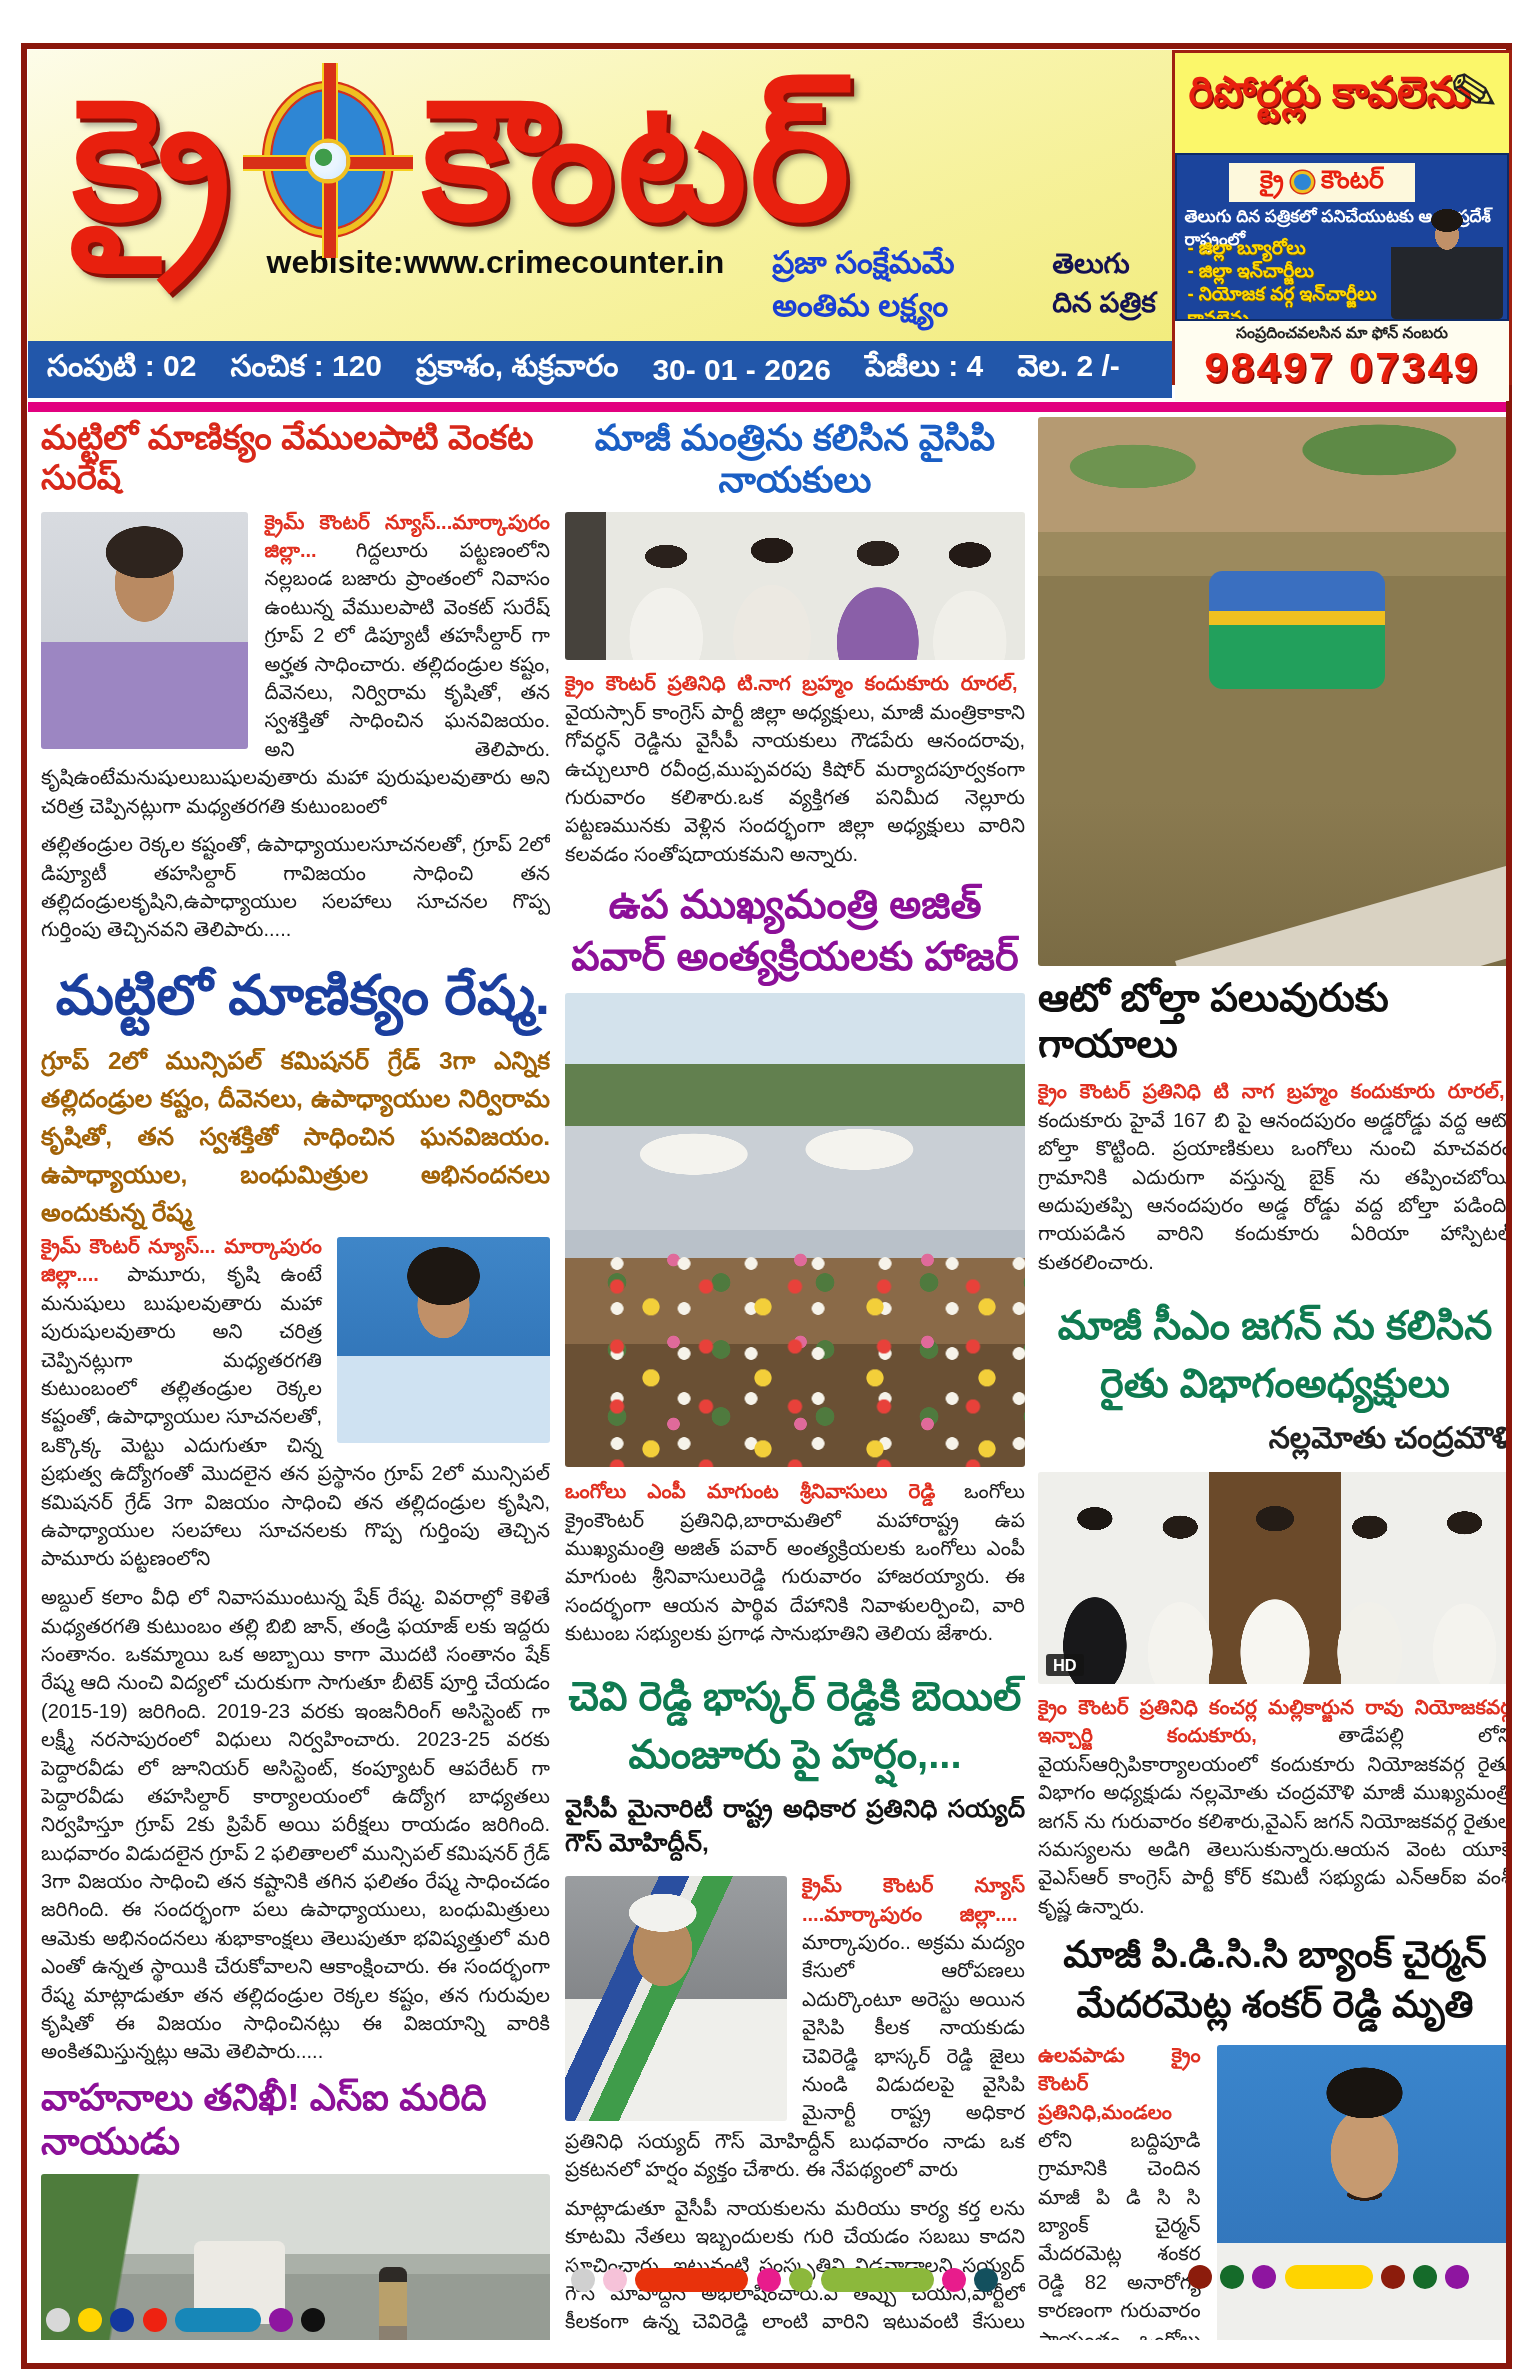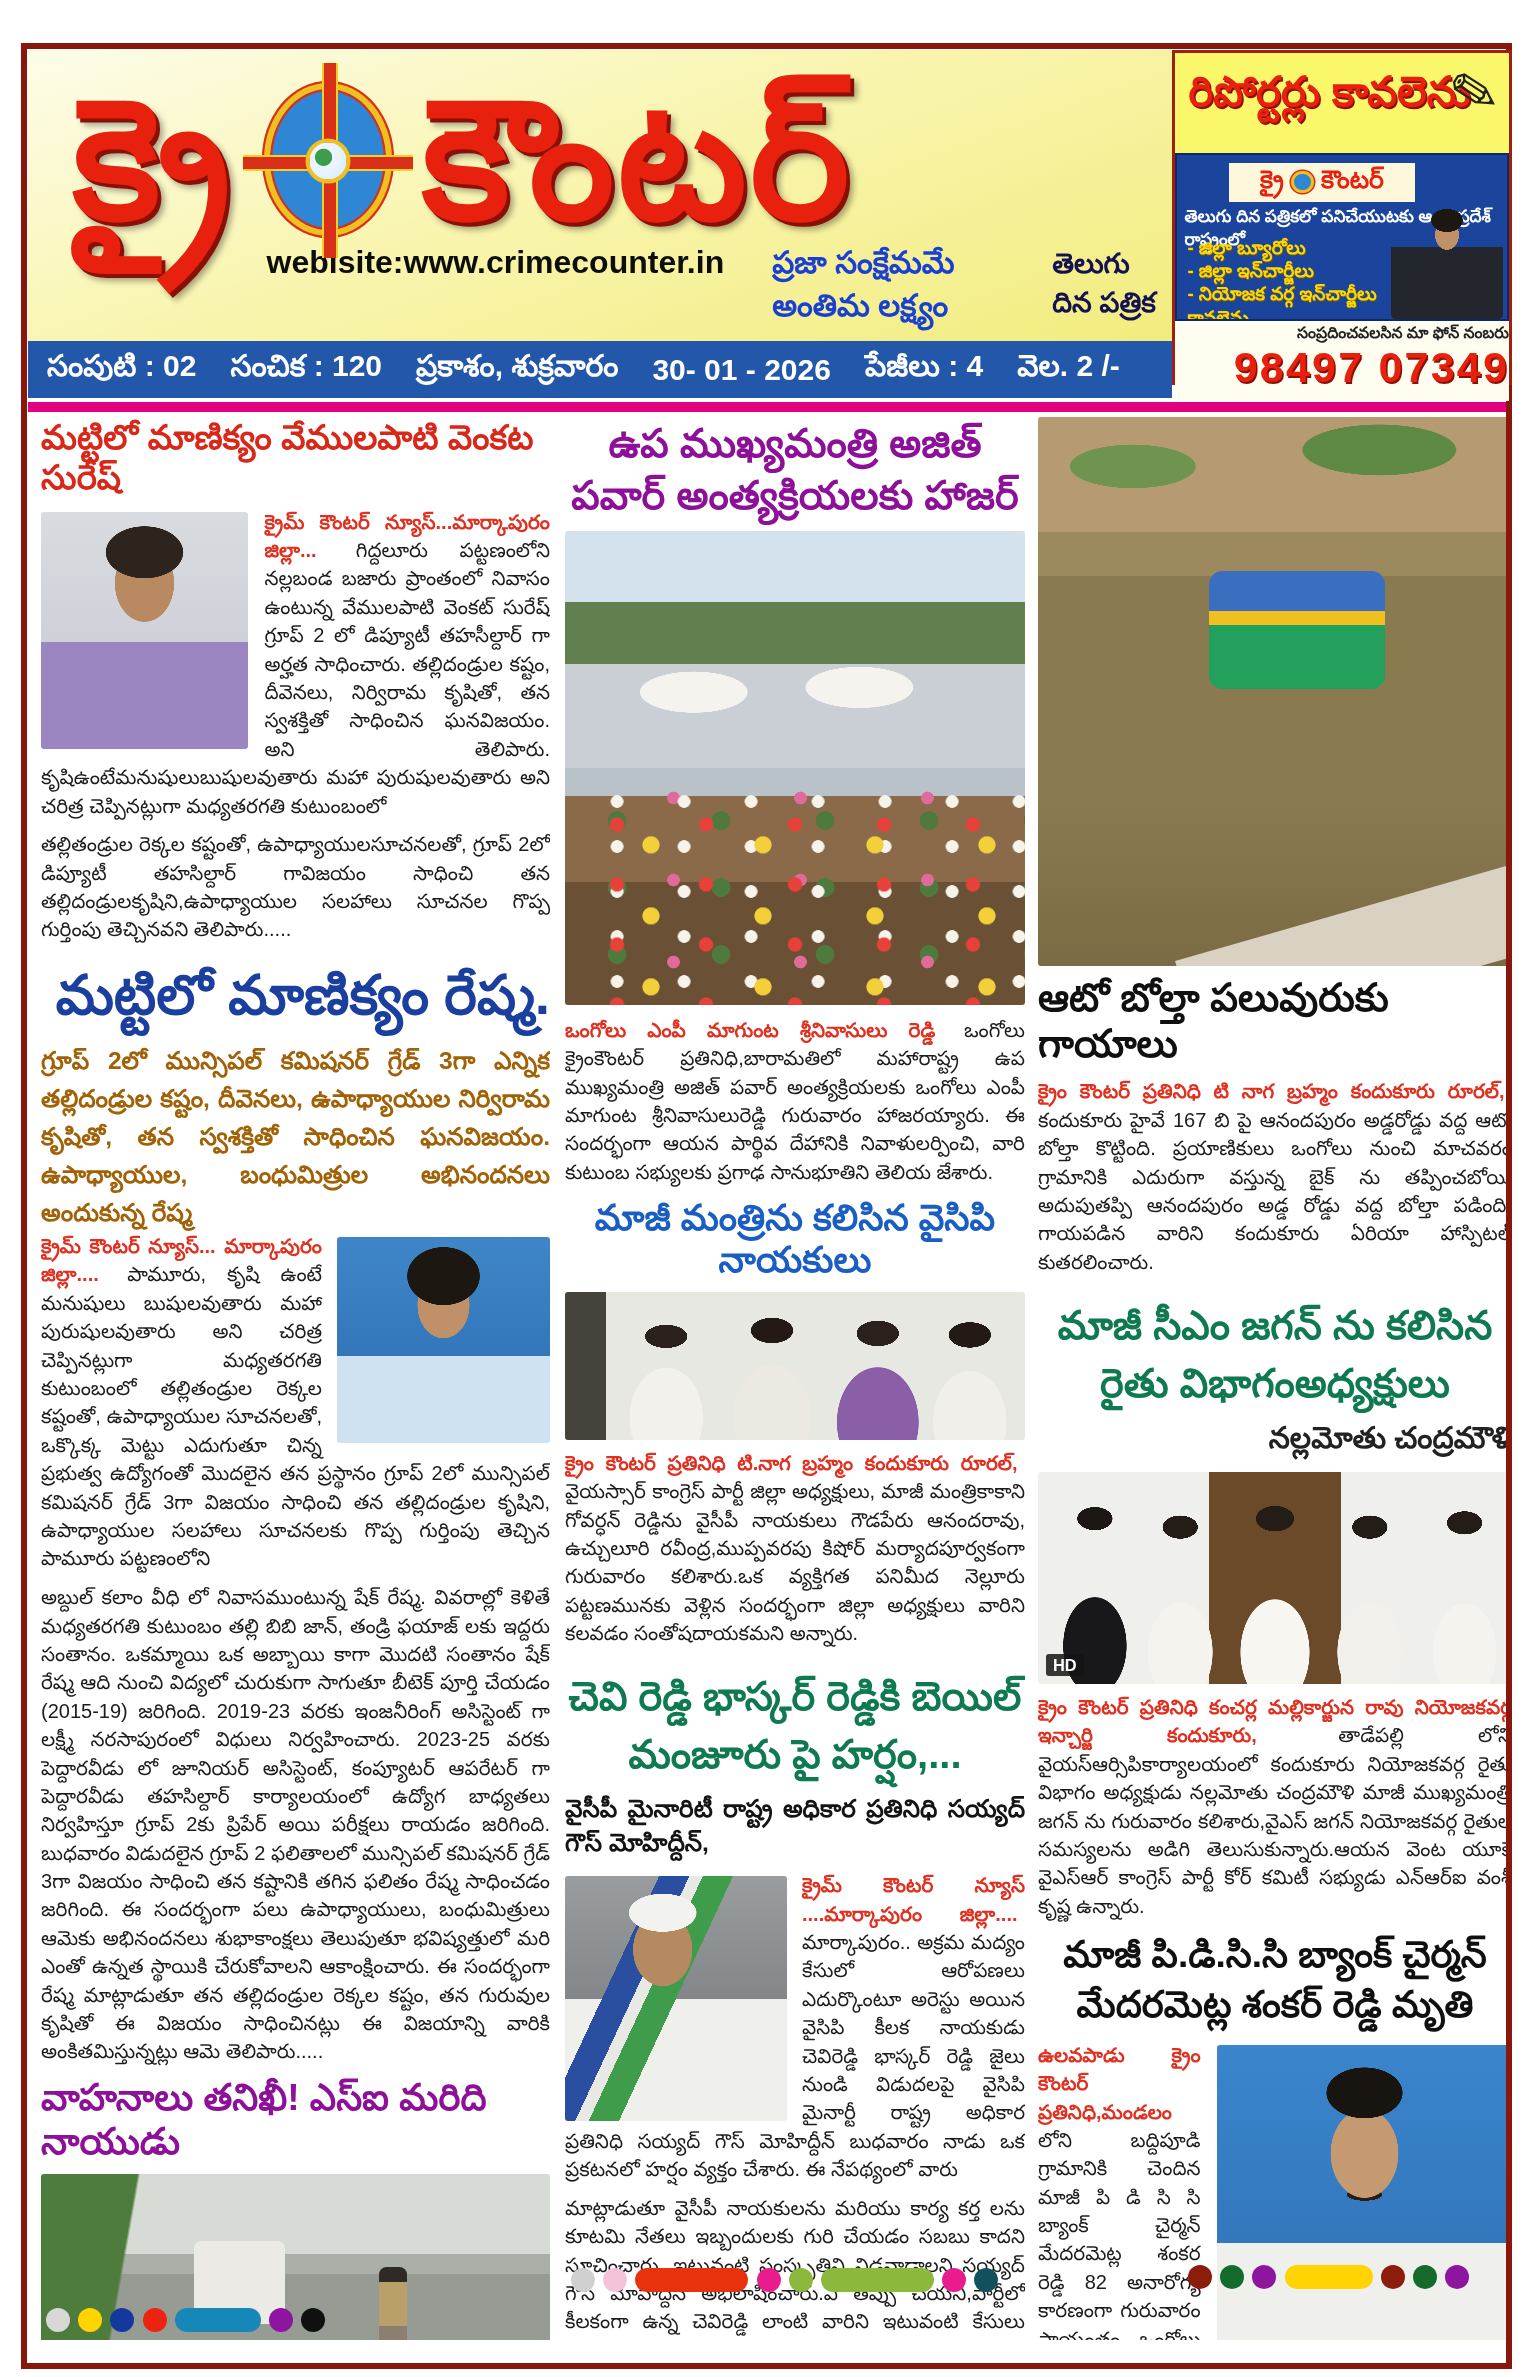--- a/index.html
+++ b/index.html
@@ -46,21 +46,21 @@
                  box-shadow:0 0 0 1.5px #d83018; display:inline-block; }
   .ad-intro { position:absolute; left:7.5px; top:52px; width:321px; font-size:17px; font-weight:bold; color:#ffffff; }
   .ad-bullets { position:absolute; left:10.4px; top:81px; font-size:18.6px; font-weight:bold; color:#ffd800;
                 line-height:1.25; text-shadow:0.7px 0.7px 0 #7a5a00; }
   .presenter { position:absolute; right:4.5px; bottom:0; width:112px; height:112px; border-radius:4.5px;
                background-image:
                  radial-gradient(ellipse 22.4px 16.4px at 50% 12%, #1d1712 70%, transparent 71%),
                  radial-gradient(ellipse 17px 21px at 50% 25%, #c09068 70%, transparent 71%),
                  linear-gradient(180deg, transparent 0 36%, #23262c 36%);
                background-repeat:no-repeat; }
-  .ad-contact { position:relative; height:80px; background:#fffdf0; text-align:right; }
+  .ad-contact { position:relative; height:80px; background:#fffdf0; text-align:center; }
   .ad-contact-label { font-size:15.7px; font-weight:bold; color:#222; padding-top:3px; }
   .ad-phone { font-size:43px; font-weight:bold; color:#e8200e; letter-spacing:2.2px; line-height:1.0;
               text-shadow:1.5px 1.5px 0 #8a0f06; }
 
   
   .datebar { position:absolute; left:27.6px; top:341px; width:1144px; height:57px; background:#2257aa;
              display:flex; align-items:center; gap:34px; padding:0 19.4px; }
   .datebar span { font-size:30px; font-weight:bold; color:#ffffff; white-space:nowrap; }
   .magenta { position:absolute; left:27.6px; top:402px; width:1484px; height:9.7px; background:#e2007f; }
 
@@ -271,34 +271,34 @@
 
     <div>
       <h2 class="h-purple">వాహనాలు తనిఖీ! ఎస్ఐ మరిది నాయుడు</h2>
       <div class="ph ph-road"></div>
 
     </div>
   </div>
 
   <div class="col col-mid">
     <div>
+      <h2 class="h-blue-c">మాజీ మంత్రిను కలిసిన వైసిపి నాయకులు</h2>
+      <div class="ph ph-group4"></div>
+      <p class="body">
+        <span class="lead">క్రైం కౌంటర్ ప్రతినిధి టి.నాగ బ్రహ్మం కందుకూరు రూరల్,</span>
+        <span>వైయస్సార్ కాంగ్రెస్ పార్టీ జిల్లా అధ్యక్షులు, మాజీ మంత్రికాకాని గోవర్ధన్ రెడ్డిను వైసీపీ నాయకులు గౌడపేరు ఆనందరావు, ఉచ్చులూరి రవీంద్ర,ముప్పవరపు కిషోర్ మర్యాదపూర్వకంగా గురువారం కలిశారు.ఒక వ్యక్తిగత పనిమీద నెల్లూరు పట్టణమునకు వెళ్లిన సందర్భంగా జిల్లా అధ్యక్షులు వారిని కలవడం సంతోషదాయకమని అన్నారు.</span>
+      </p>
+    </div>
+
+    <div>
       <h2 class="h-purple-c">ఉప ముఖ్యమంత్రి అజిత్ పవార్ అంత్యక్రియలకు హాజర్</h2>
       <div class="ph ph-funeral"></div>
       <p class="body">
         <span class="lead">ఒంగోలు ఎంపీ మాగుంట శ్రీనివాసులు రెడ్డి</span>
         <span>ఒంగోలు క్రైంకౌంటర్ ప్రతినిధి,బారామతిలో మహారాష్ట్ర ఉప ముఖ్యమంత్రి అజిత్ పవార్ అంత్యక్రియలకు ఒంగోలు ఎంపీ మాగుంట శ్రీనివాసులురెడ్డి గురువారం హాజరయ్యారు. ఈ సందర్భంగా ఆయన పార్థివ దేహానికి నివాళులర్పించి, వారి కుటుంబ సభ్యులకు ప్రగాఢ సానుభూతిని తెలియ జేశారు.</span>
-      </p>
-    </div>
-
-    <div>
-      <h2 class="h-blue-c">మాజీ మంత్రిను కలిసిన వైసిపి నాయకులు</h2>
-      <div class="ph ph-group4"></div>
-      <p class="body">
-        <span class="lead">క్రైం కౌంటర్ ప్రతినిధి టి.నాగ బ్రహ్మం కందుకూరు రూరల్,</span>
-        <span>వైయస్సార్ కాంగ్రెస్ పార్టీ జిల్లా అధ్యక్షులు, మాజీ మంత్రికాకాని గోవర్ధన్ రెడ్డిను వైసీపీ నాయకులు గౌడపేరు ఆనందరావు, ఉచ్చులూరి రవీంద్ర,ముప్పవరపు కిషోర్ మర్యాదపూర్వకంగా గురువారం కలిశారు.ఒక వ్యక్తిగత పనిమీద నెల్లూరు పట్టణమునకు వెళ్లిన సందర్భంగా జిల్లా అధ్యక్షులు వారిని కలవడం సంతోషదాయకమని అన్నారు.</span>
       </p>
     </div>
 
     <div>
       <h2 class="h-green-c">చెవి రెడ్డి భాస్కర్ రెడ్డికి బెయిల్ మంజూరు పై హర్షం,...</h2>
       <p class="subhead-blk">వైసీపీ మైనారిటీ రాష్ట్ర అధికార ప్రతినిధి సయ్యద్ గౌస్ మోహిద్దీన్,</p>
       <div class="clearfix">
         <div class="ph ph-capman"></div>
         <p class="body">
           <span class="lead">క్రైమ్ కౌంటర్ న్యూస్ ....మార్కాపురం జిల్లా....</span>

